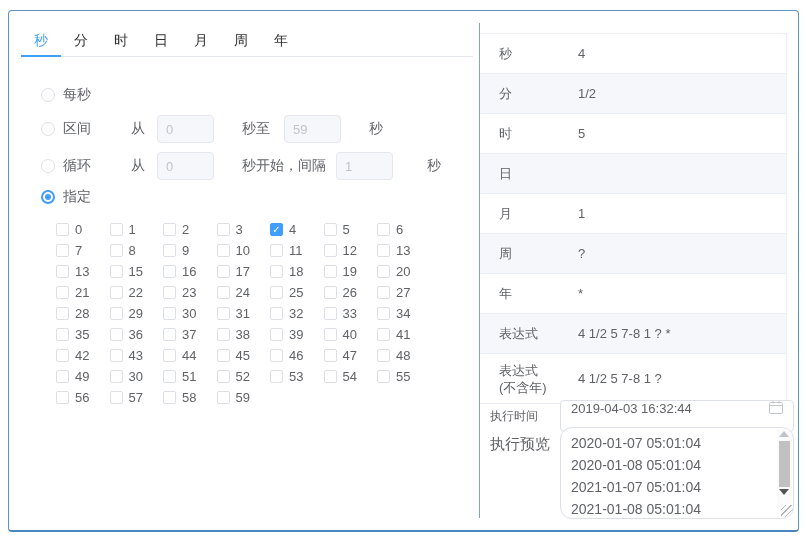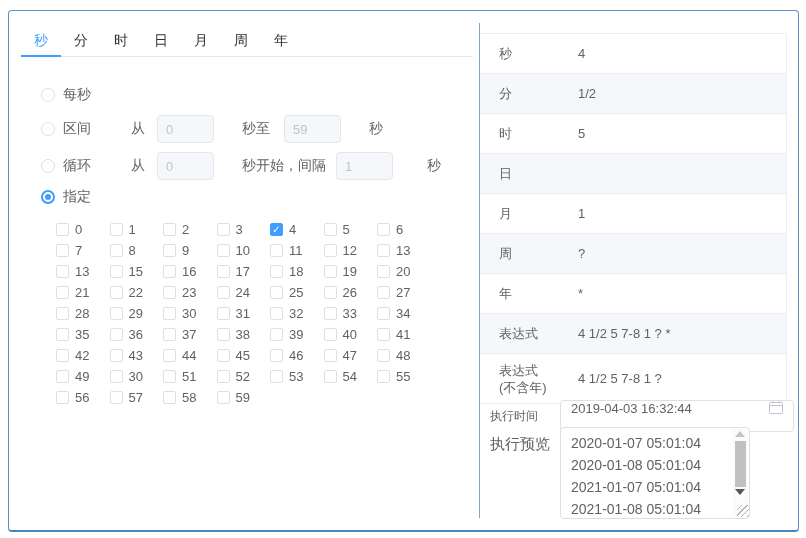--- a/index.html
+++ b/index.html
@@ -58,22 +58,22 @@
   .exec-time-row { top:377px; }
   .exec-label { position:absolute; left:10px; top:8px; font-size:12px; color:#606266; }
   .exec-input { position:absolute; left:80px; top:0; width:234px; height:32px;
                 border:1px solid #dcdfe6; border-radius:4px; background:#fff;
                 display:flex; align-items:flex-start; padding:0 10px; cursor:text;gap:29px; }
   .exec-input .val { flex:1; font-size:13px; color:#606266; }
   .cal-icon { width:14px; height:13px; position:relative; flex:0 0 auto; }
   .cal-icon svg { display:block; }
   .exec-preview-row { top:404px; height:92px; }
   .preview-label { position:absolute; left:10px; top:8px; font-size:15px; color:#606266; }
-  .preview-box { position:absolute; left:80px; top:0; width:190px; height:92px;
-                 border:1px solid #dcdfe6; border-radius:4px; background:#fff; overflow:hidden; }
+  .preview-box { position:absolute; left:80px; top:0; width:234px; height:92px;
+                 border:1px solid #dcdfe6; border-radius:12px; background:#fff; overflow:hidden; }
   .preview-text { position:absolute; left:0; top:2px; right:16px; bottom:0;
                   padding:2px 0 0 10px; font-size:14px; line-height:22px;
                   color:#606266; white-space:pre-line; }
   .scrollbar { position:absolute; right:1px; top:1px; bottom:1px; width:15px;
                background:#fbfbfb; }
   .sb-up { position:absolute; top:2px; left:2px; width:0; height:0;
            border-left:5px solid transparent; border-right:5px solid transparent;
            border-bottom:6px solid #c0c4cc; }
   .sb-thumb { position:absolute; top:12px; left:2px; width:11px; height:46px;
               background:#c1c1c1; }

